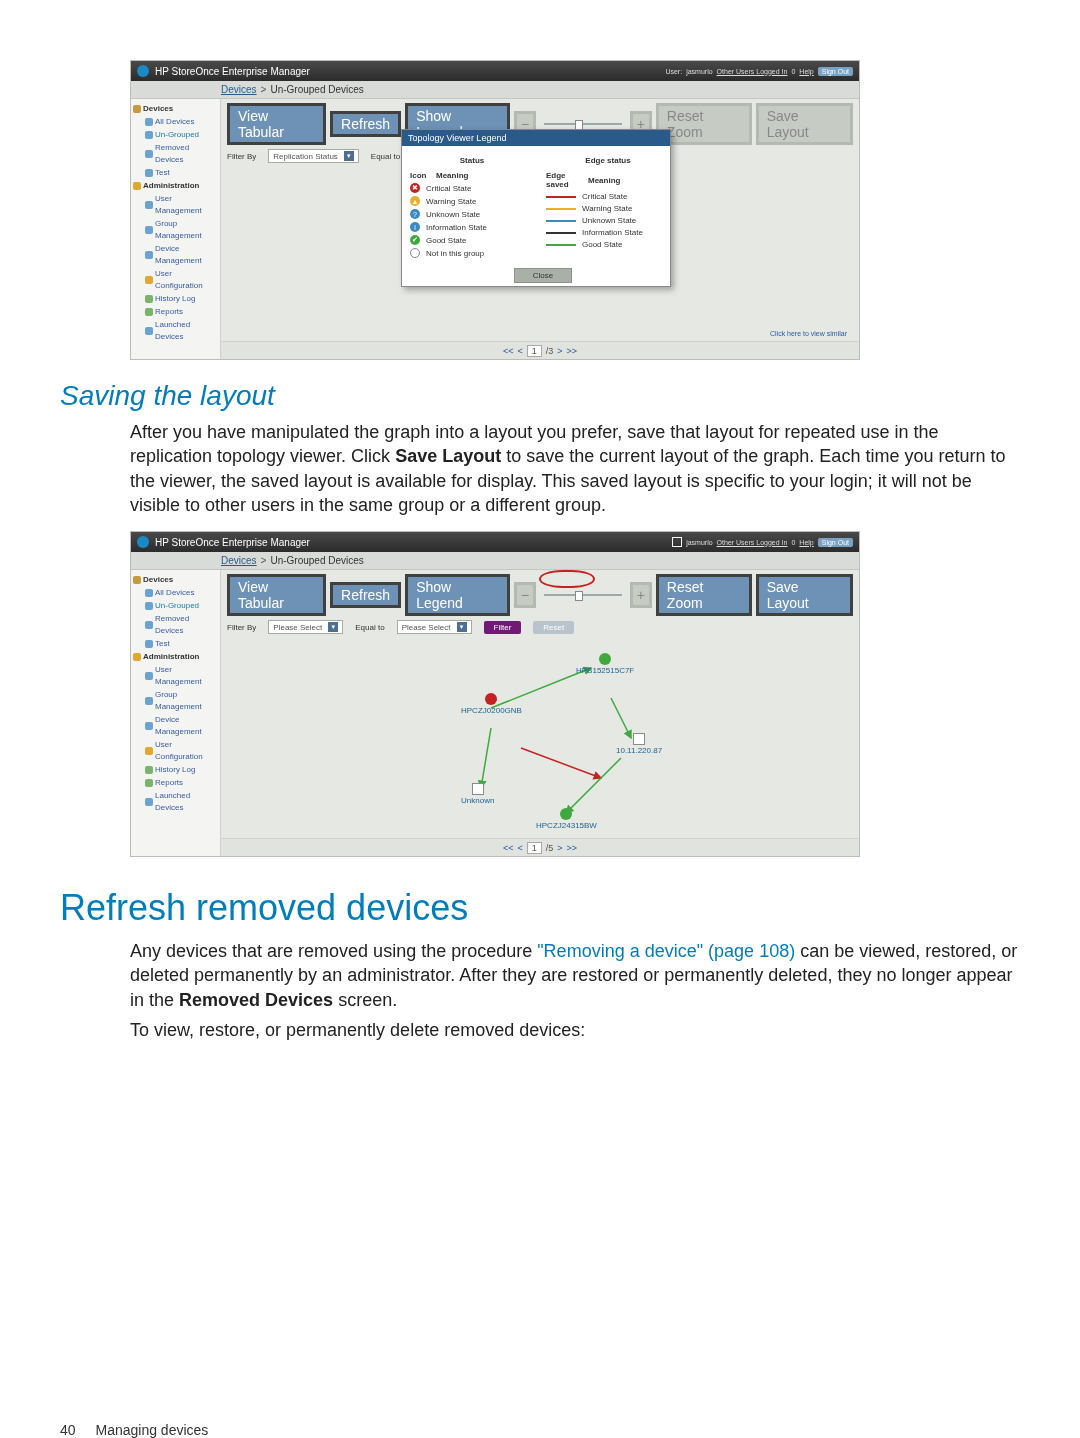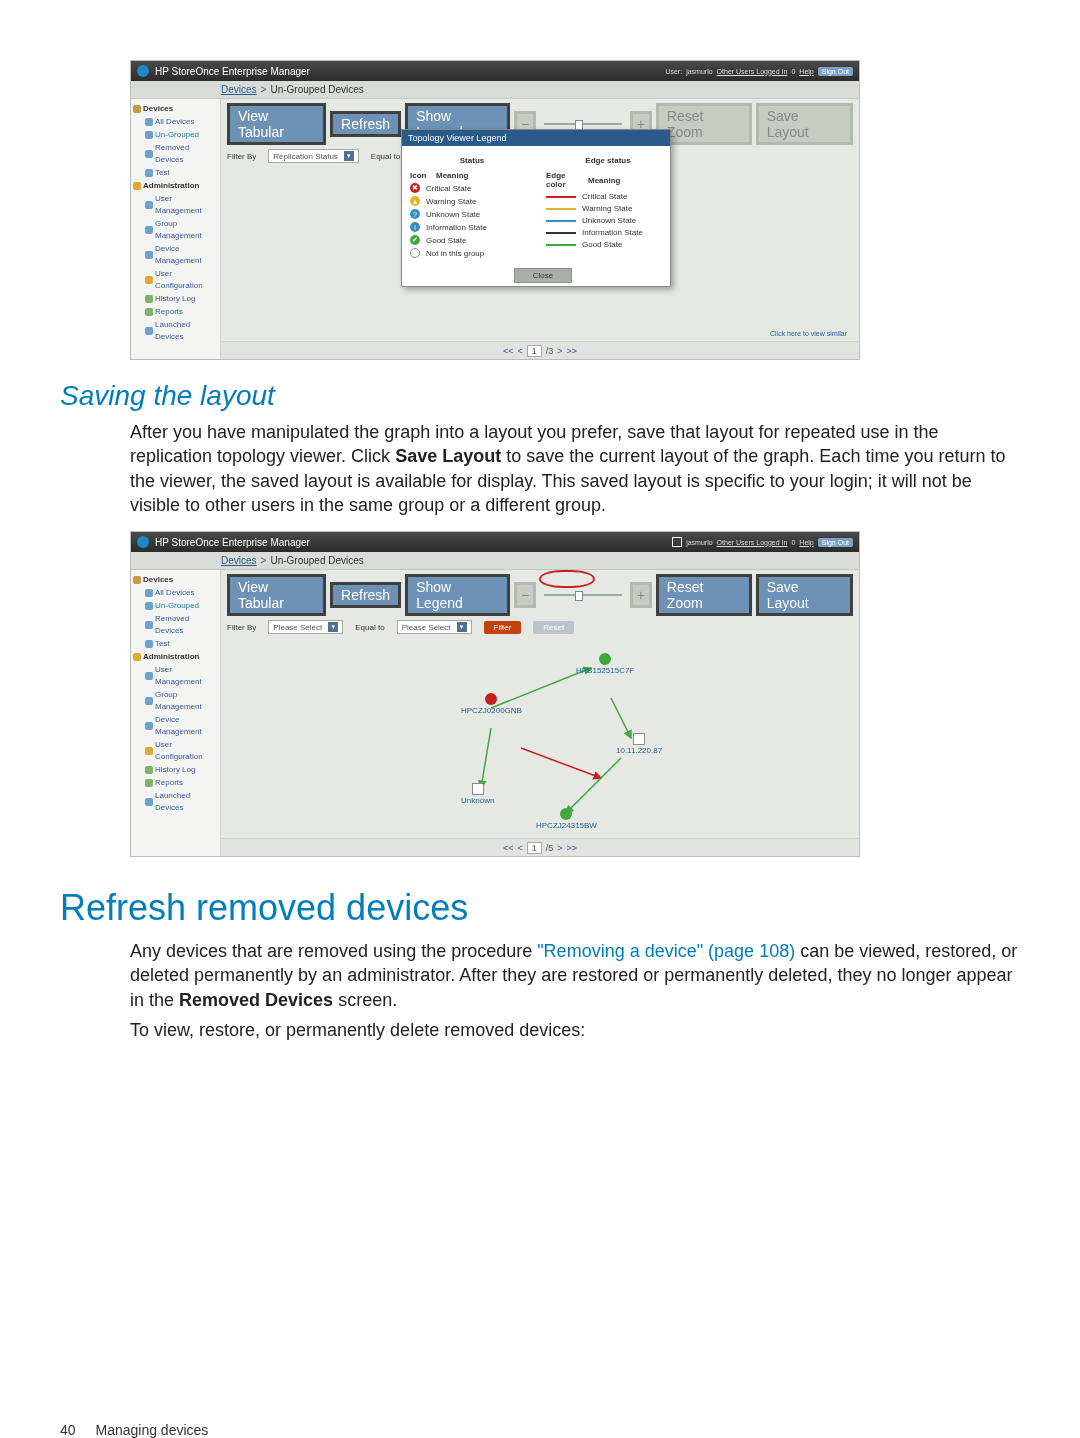--- a/index.html
+++ b/index.html
@@ -149,21 +149,21 @@
   .sel-box {
     background:#fff; border:1px solid #a7aba4;
     padding:1px 4px; font-size:8px; color:#555;
     display:inline-flex; align-items:center; gap:4px;
   }
   .sel-box .arrow{
     width:10px; height:10px; background:#4c6f92; color:#fff;
     display:inline-flex; align-items:center; justify-content:center;
     font-size:7px; margin-left:2px;
   }
-  .filter-btn { background:#c2410c; color:#fff; padding:2px 10px; font-size:8px; border-radius:2px;}
+  .filter-btn { background:#701a75; color:#fff; padding:2px 10px; font-size:8px; border-radius:2px;}
 
   
   .legend-modal {
     position:absolute;
     left:180px; top:30px;
     width:270px;
     background:#fff;
     border:1px solid #888;
     box-shadow:3px 3px 6px rgba(0,0,0,.3);
     font-size:8px;
@@ -352,21 +352,21 @@
                 </div>
                 <div class="leg-row">
                   <span class="ico" style="background: rgb(255, 255, 255); border: 1px solid rgb(136, 136, 136);"></span>
                   <span>Not in this group</span>
                 </div>
               </div>
           </div>
           <div class="legend-col">
             <h4>Edge status</h4>
             <div class="leg-row" style="font-weight:bold;">
-              <span style="width:30px;">Edge color</span>
+              <span style="width:30px;">Edge saved</span>
               <span style="margin-left:6px">Meaning</span>
             </div>
             <div id="legend-edge-rows">
                 <div class="leg-row">
                   <span class="edge" style="background: rgb(198, 33, 33);"></span>
                   <span>Critical State</span>
                 </div>
                 <div class="leg-row">
                   <span class="edge" style="background: rgb(230, 176, 41);"></span>
                   <span>Warning State</span>

